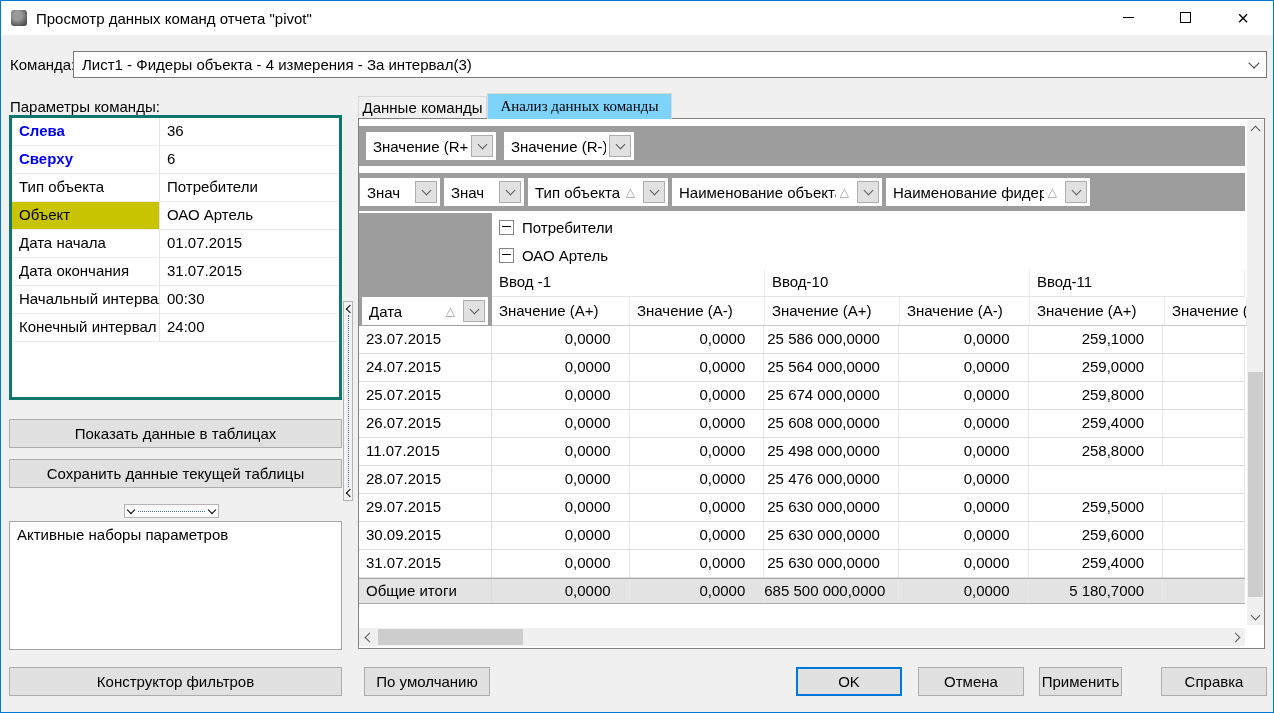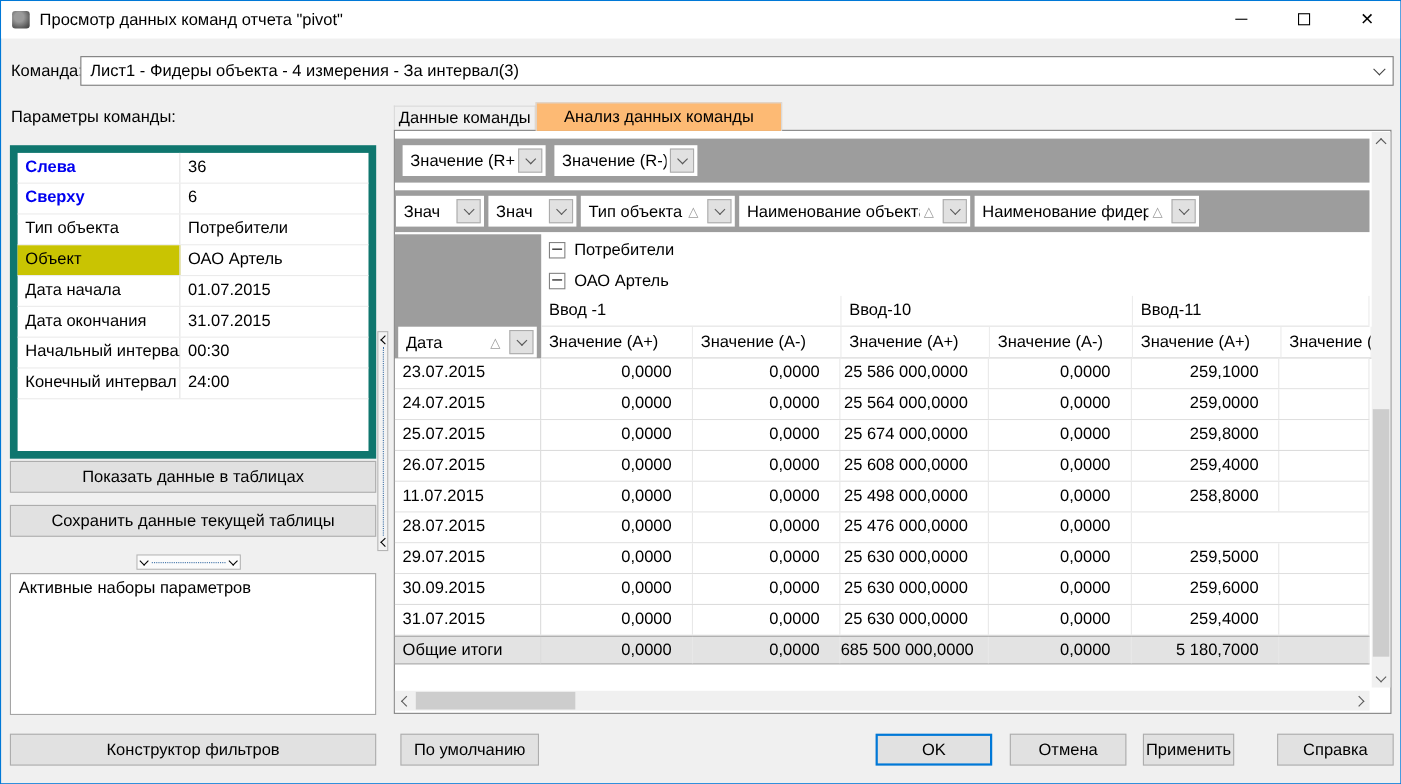--- a/index.html
+++ b/index.html
@@ -23,21 +23,21 @@
   .chv{display:inline-block;width:7px;height:7px;border-right:1px solid #414141;border-bottom:1px solid #414141;flex:none;}
   .chv.down{transform:rotate(45deg);margin-top:-3px;}
   .chv.up{transform:rotate(-135deg);margin-bottom:-3px;}
   .chv.left{transform:rotate(135deg);margin-right:-3px;}
   .chv.right{transform:rotate(-45deg);margin-left:-3px;}
   .chv.small{width:6px;height:6px;border-color:#5a5a5a;}
   .hdots{flex:1;height:0;border-top:1px dotted #3a6ea5;margin:0 4px;}
   .vdots{flex:1;width:0;border-left:1px dotted #3a6ea5;margin:3px auto;}
   
   .section-label{position:absolute;left:9px;top:97px;}
-  .param-table{position:absolute;left:8px;top:131px;width:333px;height:285px;background:#fff;border:7px solid #0f766e;box-sizing:border-box;}
+  .param-table{position:absolute;left:8px;top:114px;width:333px;height:285px;background:#fff;border:3px solid #0f766e;box-sizing:border-box;}
   .param-row{display:flex;height:27px;border-bottom:1px solid #ebebeb;}
   .p-label{width:148px;flex:none;border-right:1px solid #e3e3e3;padding-left:7px;line-height:26px;
            white-space:nowrap;overflow:hidden;box-sizing:border-box;}
   .p-value{flex:1;padding-left:7px;line-height:26px;white-space:nowrap;overflow:hidden;}
   .param-row.link .p-label{color:#0000f0;font-weight:bold;}
   .param-row.selected .p-label{background:#c9c402;}
   .btn{background:#e1e1e1;border:1px solid #adadad;box-sizing:border-box;display:flex;align-items:center;
        justify-content:center;white-space:nowrap;cursor:default;}
   #btn-show{position:absolute;left:8px;top:418px;width:333px;height:29px;}
   #btn-save{position:absolute;left:8px;top:458px;width:333px;height:29px;}
@@ -47,21 +47,21 @@
   .collapse-ctl .chv{width:5px;height:5px;border-color:#000;}
   .active-box{position:absolute;left:8px;top:520px;width:333px;height:129px;background:#fff;border:1px solid #a5a5a5;
               box-sizing:border-box;padding:4px 7px;}
   .splitter{position:absolute;left:342px;top:300px;width:10px;height:200px;border:1px solid #b5b5b5;background:#f3f3f3;
             box-sizing:border-box;display:flex;flex-direction:column;align-items:center;padding:4px 0;}
   .splitter .chv{width:5px;height:5px;border-color:#000;}
   
   .tab{position:absolute;box-sizing:border-box;display:flex;align-items:center;justify-content:center;
        border:1px solid #d9d9d9;border-bottom:none;}
   #tab-data{left:357px;top:95px;width:129px;height:22px;background:#f0f0f0;}
-  #tab-analysis{left:486px;top:92px;width:224px;height:26px;background:#fdba74;z-index:3;}
+  #tab-analysis{left:486px;top:92px;width:185px;height:26px;background:#7dd3fc;z-index:3;font-family:Liberation Serif, serif;}
   
   .pivot{position:absolute;left:357px;top:117px;width:907px;height:531px;background:#fff;border:1px solid #828282;box-sizing:border-box;z-index:2;}
   .band{position:absolute;left:0;width:886px;background:#9d9d9d;}
   #band1{top:7px;height:40px;}
   #band2{top:54px;height:38px;}
   .chip{position:absolute;top:6px;height:28px;background:#fff;display:flex;align-items:center;
         padding:0 3px 0 7px;box-sizing:border-box;}
   #band2 .chip{top:5px;}
   .chip-label{flex:1;white-space:nowrap;overflow:hidden;}
   .sort-glyph{color:#9a9a9a;font-size:12px;margin:0 5px 0 4px;flex:none;}

